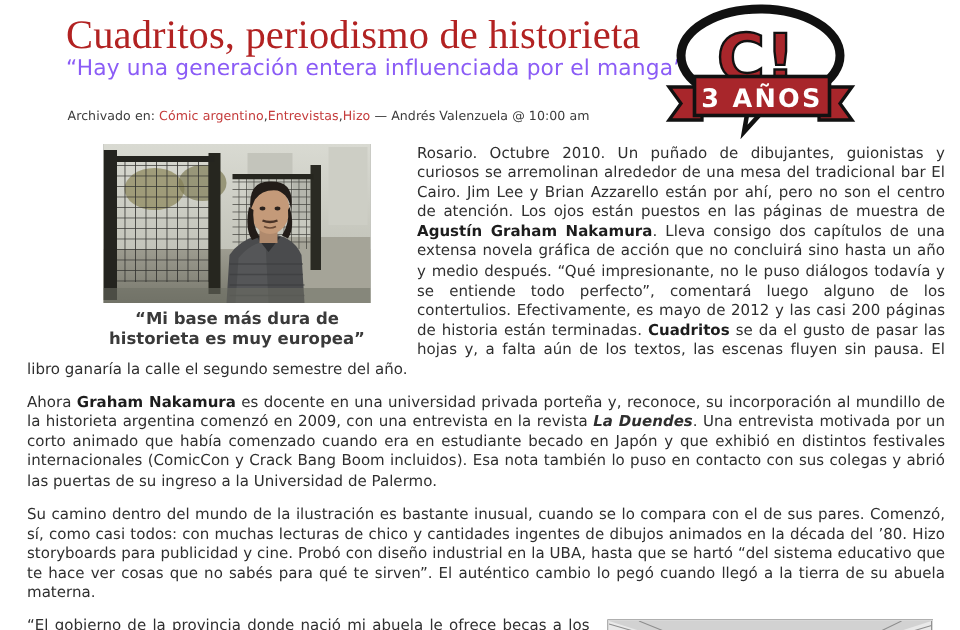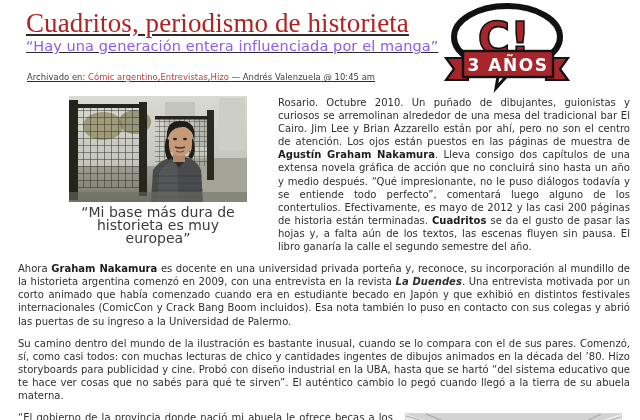--- a/index.html
+++ b/index.html
@@ -22,24 +22,23 @@
     position: relative;
     width: 640px;
     height: 420px;
     box-sizing: border-box;
     padding: 0;
   }
 
   
   .masthead {
     position: relative;
-    padding: 8px 0 0 26px;
+    padding: 8px 0 0 44px;
     height: 96px;
     box-sizing: border-box;
-    text-decoration: underline;
   }
   .site-title {
     font-family: "Liberation Serif", "DejaVu Serif", serif;
     font-size: 27px;
     line-height: 30px;
     font-weight: normal;
     color: #b22222;
     margin: 0;
     letter-spacing: 0.1px;
   }
@@ -97,27 +96,28 @@
   .photo {
     width: 178px;
     height: 106px;
     display: block;
     margin: 0 auto;
     border: 0;
     background: #8d8f86;
   }
   .photo svg { display: block; }
   .figure-caption {
-    font-size: 14px;
+    font-size: 11px;
     line-height: 13px;
     text-align: center;
     color: #3a3a3a;
     padding: 4px 0 0 0;
     width: 178px;
     margin: 0 auto;
+    font-weight: bold;
   }
 
   p.body-text {
     font-size: 10px;
     line-height: 13.1px;
     text-align: justify;
     color: #2f2f2f;
     margin: 0 0 9px 0;
     letter-spacing: 0.02px;
   }
@@ -149,21 +149,21 @@
     <h1 class="site-title">Cuadritos, periodismo de historieta</h1>
 
 
     <div class="post-headline">“Hay una generación entera influenciada por el manga”</div>
 
     <div class="meta-line">
       <span class="lbl">Archivado en:</span>
       <span class="lnk">Cómic argentino</span><span class="sep">,</span><span class="lnk">Entrevistas</span><span class="sep">,</span><span class="lnk">Hizo</span>
       <span class="sep">—</span>
       <span class="author">Andrés Valenzuela</span>
-      <span class="author">@ 10:45 am</span>
+      <span class="author">@ 10:00 am</span>
     </div>
 
 
     <div class="logo">
       <svg width="140" height="92" viewBox="0 0 140 92">
 
         <ellipse cx="69" cy="35" rx="53" ry="31" fill="#ffffff" stroke="#111111" stroke-width="6"></ellipse>
         <path d="M62 63 L58 86 L76 66 Z" fill="#ffffff" stroke="#111111" stroke-width="3"></path>
 
         <text x="66" y="52" text-anchor="middle" font-family="'DejaVu Sans', sans-serif" font-size="44" font-weight="bold" fill="#a8262b" stroke="#111111" stroke-width="1.6">C!</text>

